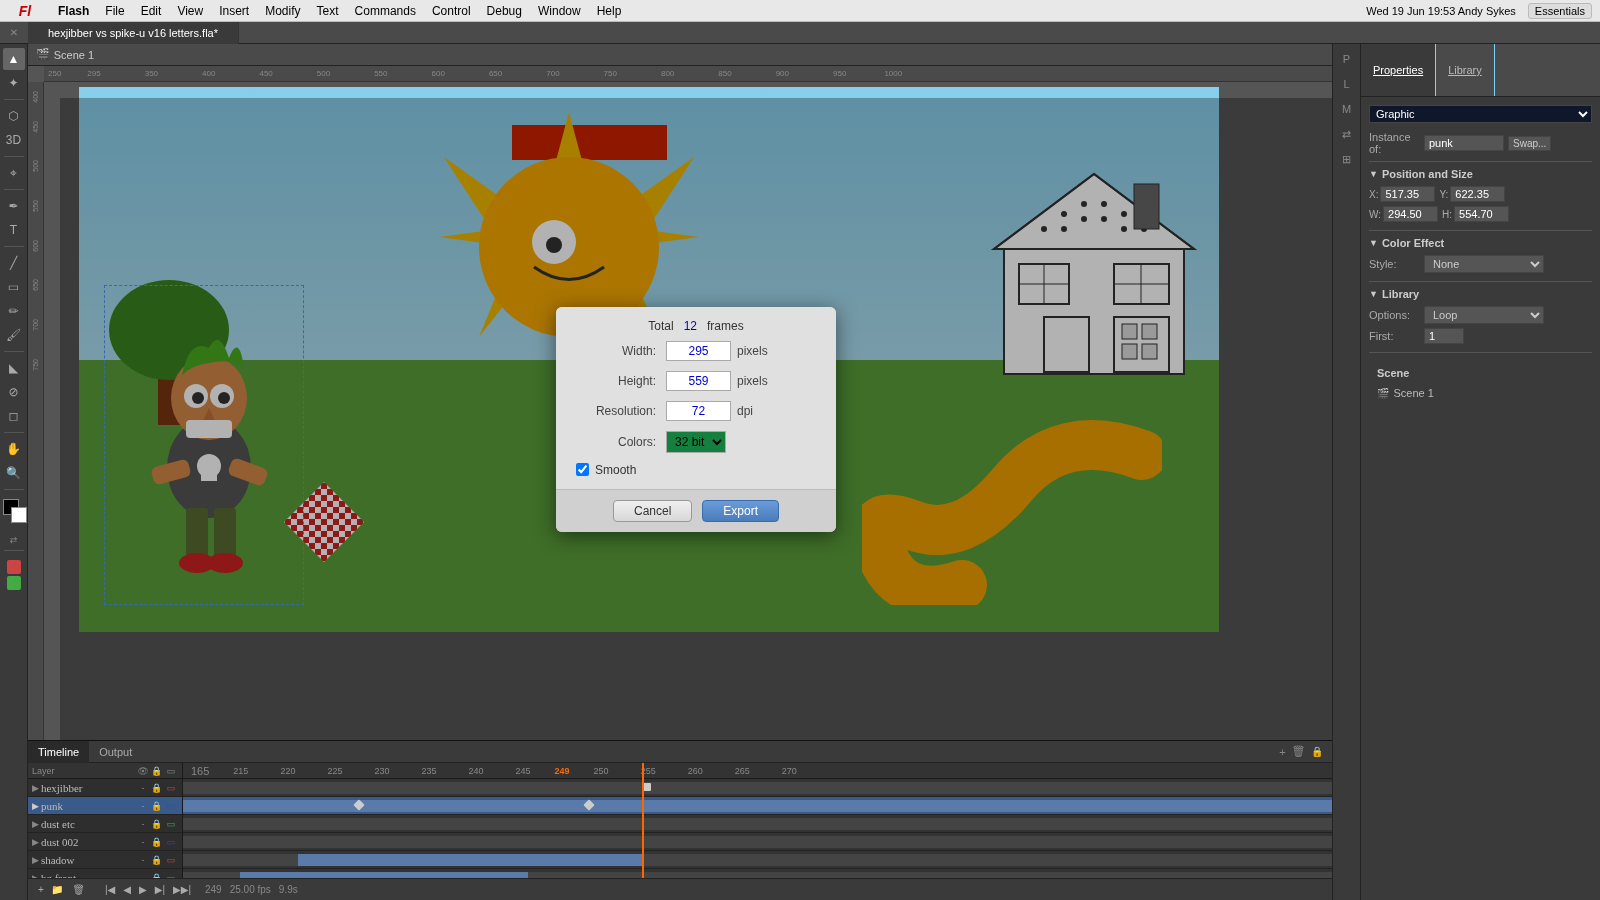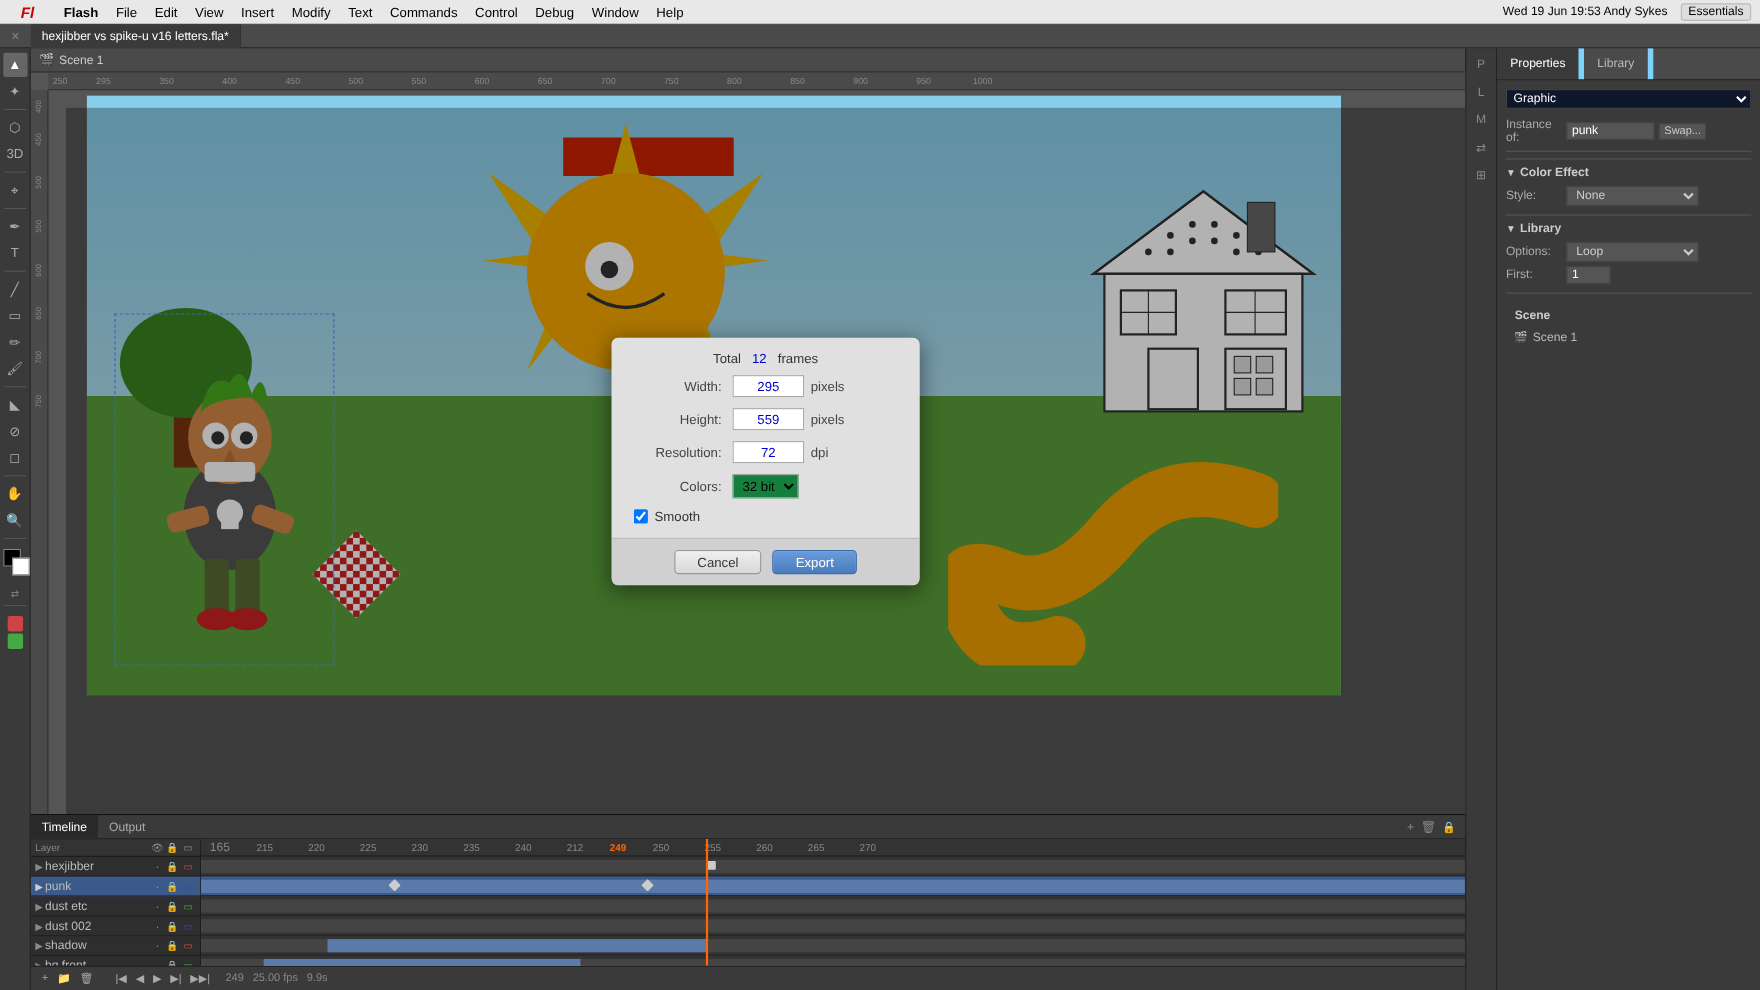--- a/index.html
+++ b/index.html
@@ -16,21 +16,21 @@
     #menubar .menu-item { padding: 0 8px; cursor: pointer; height: 22px; display: flex; align-items: center; }
     #menubar .right-items { margin-left: auto; display: flex; align-items: center; gap: 4px; padding-right: 8px; font-size: 11px; }
 
     
     #tabbar {
       width: 100%; height: 22px; background: #4a4a4a;
       display: flex; align-items: center;
       border-bottom: 1px solid #222;
       font-size: 11px; color: #ccc;
     }
-    #tabbar .tab { padding: 0 10px; height: 22px; display: flex; align-items: center; background: #5a5a5a; border-right: 1px solid #333; cursor: pointer; }
+    #tabbar .tab { padding: 0 20px; height: 22px; display: flex; align-items: center; background: #5a5a5a; border-right: 1px solid #333; cursor: pointer; }
     #tabbar .tab.active { background: #3a3a3a; color: #fff; }
 
     
     #main-layout { display: flex; width: 100%; height: calc(900px - 22px - 22px); }
 
     
     #left-toolbar {
       width: 28px; background: #3a3a3a; border-right: 1px solid #222;
       display: flex; flex-direction: column; align-items: center;
       padding: 4px 0; gap: 2px; flex-shrink: 0;
@@ -84,31 +84,31 @@
     }
     #timeline-tabs { height: 22px; background: #3a3a3a; display: flex; align-items: center; border-bottom: 1px solid #222; }
     #timeline-tab { padding: 0 10px; height: 22px; display: flex; align-items: center; color: #ccc; font-size: 11px; cursor: pointer; }
     #timeline-tab.active { background: #2a2a2a; color: #fff; }
     #timeline-content { flex: 1; display: flex; overflow: hidden; }
     #timeline-layers { width: 155px; background: #2e2e2e; border-right: 1px solid #1a1a1a; flex-shrink: 0; }
     #timeline-frames { flex: 1; background: #2a2a2a; overflow-x: hidden; position: relative; }
     #timeline-ruler { height: 16px; background: #333; border-bottom: 1px solid #1a1a1a; display: flex; align-items: center; font-size: 9px; color: #888; overflow: hidden; }
     .layer-row { height: 18px; display: flex; align-items: center; border-bottom: 1px solid #222; padding: 0 4px; font-size: 11px; color: #bbb; }
     .layer-row.active { background: #3a5a8a; }
-    .layer-row .layer-name { flex: 1; overflow: hidden; white-space: nowrap; text-overflow: ellipsis; }
+    .layer-row .layer-name { flex: 1; overflow: hidden; white-space: nowrap; text-overflow: ellipsis; font-family: Liberation Serif, serif; }
     #timeline-controls { height: 22px; background: #3a3a3a; display: flex; align-items: center; padding: 0 8px; gap: 4px; border-top: 1px solid #222; }
     .ctrl-btn { color: #aaa; font-size: 10px; cursor: pointer; padding: 0 2px; }
 
     
     #right-panel {
       width: 240px; background: #3a3a3a; border-left: 1px solid #222;
       display: flex; flex-direction: column; flex-shrink: 0;
     }
     #panel-tabs { display: flex; background: #4a4a4a; border-bottom: 1px solid #222; }
-    .panel-tab { padding: 8px 12px; font-size: 11px; color: #bbb; cursor: pointer; border-right: 5px solid #7dd3fc; }
+    .panel-tab { padding: 20px 12px; font-size: 11px; color: #bbb; cursor: pointer; border-right: 1px solid #7dd3fc; text-decoration: underline; }
     .panel-tab.active { background: #3a3a3a; color: #fff; }
     #panel-content { flex: 1; padding: 8px; overflow-y: auto; }
 
     .prop-section { margin-bottom: 8px; }
     .prop-section-header { display: flex; align-items: center; font-size: 11px; font-weight: bold; color: #ccc; margin-bottom: 6px; cursor: pointer; }
     .prop-section-header::before { content: '▼'; font-size: 9px; margin-right: 4px; }
     .prop-row { display: flex; align-items: center; margin-bottom: 4px; font-size: 11px; }
     .prop-label { color: #aaa; width: 55px; flex-shrink: 0; }
     .prop-value { background: #555; border: 1px solid #444; color: #fff; padding: 1px 4px; font-size: 11px; width: 65px; }
     .prop-select { background: #0f172a; border: 1px solid #444; color: #fff; font-size: 11px; padding: 1px 2px; }
@@ -518,21 +518,21 @@
         <div id="timeline-frames">
 
           <div id="timeline-ruler">
             <span style="font-size:11px; color:#888; padding:0 8px;">165</span>
             <span style="font-size:9px; color:#888; padding:0 16px;">215</span>
             <span style="font-size:9px; color:#888; padding:0 16px;">220</span>
             <span style="font-size:9px; color:#888; padding:0 16px;">225</span>
             <span style="font-size:9px; color:#888; padding:0 16px;">230</span>
             <span style="font-size:9px; color:#888; padding:0 16px;">235</span>
             <span style="font-size:9px; color:#888; padding:0 16px;">240</span>
-            <span style="font-size:9px; color:#888; padding:0 16px;">212</span>
+            <span style="font-size:9px; color:#888; padding:0 16px;">245</span>
             <span style="font-size:9px; color:#ff6600; padding:0 8px; font-weight:bold;">249</span>
             <span style="font-size:9px; color:#888; padding:0 16px;">250</span>
             <span style="font-size:9px; color:#888; padding:0 16px;">255</span>
             <span style="font-size:9px; color:#888; padding:0 16px;">260</span>
             <span style="font-size:9px; color:#888; padding:0 16px;">265</span>
             <span style="font-size:9px; color:#888; padding:0 16px;">270</span>
           </div>
 
           <div style="height:18px; background:#333; border-bottom:1px solid #222; position:relative;">
             <div style="position:absolute; left:0; top:3px; right:0; height:12px; background:#444;"></div>
@@ -610,20 +610,43 @@
       </div>
 
       <div class="prop-row">
         <span class="prop-label">Instance of:</span>
         <input class="prop-value" type="text" style="width: 80px;" value="punk">
         <button style="margin-left:4px; font-size:10px; background:#555; border:1px solid #444; color:#ccc; padding:1px 4px; cursor:pointer;">Swap...</button>
       </div>
 
       <div style="height:1px; background:#555; margin:6px 0;"></div>
 
+      <div class="prop-section">
+        <div class="prop-section-header">Position and Size</div>
+        <div style="display:flex; gap:4px; margin-bottom:4px;">
+          <div style="display:flex; align-items:center; gap:2px;">
+            <span style="font-size:10px; color:#aaa;">X:</span>
+            <input class="prop-value" type="text" style="width: 55px;" value="517.35">
+          </div>
+          <div style="display:flex; align-items:center; gap:2px;">
+            <span style="font-size:10px; color:#aaa;">Y:</span>
+            <input class="prop-value" type="text" style="width: 55px;" value="622.35">
+          </div>
+        </div>
+        <div style="display:flex; gap:4px;">
+          <div style="display:flex; align-items:center; gap:2px;">
+            <span style="font-size:10px; color:#aaa;">W:</span>
+            <input class="prop-value" type="text" style="width: 55px;" value="294.50">
+          </div>
+          <div style="display:flex; align-items:center; gap:2px;">
+            <span style="font-size:10px; color:#aaa;">H:</span>
+            <input class="prop-value" type="text" style="width: 55px;" value="554.70">
+          </div>
+        </div>
+      </div>
 
       <div style="height:1px; background:#555; margin:6px 0;"></div>
 
       <div class="prop-section">
         <div class="prop-section-header">Color Effect</div>
         <div class="prop-row">
           <span class="prop-label">Style:</span>
           <select class="prop-dropdown">
             <option>None</option>
             <option>Brightness</option>

